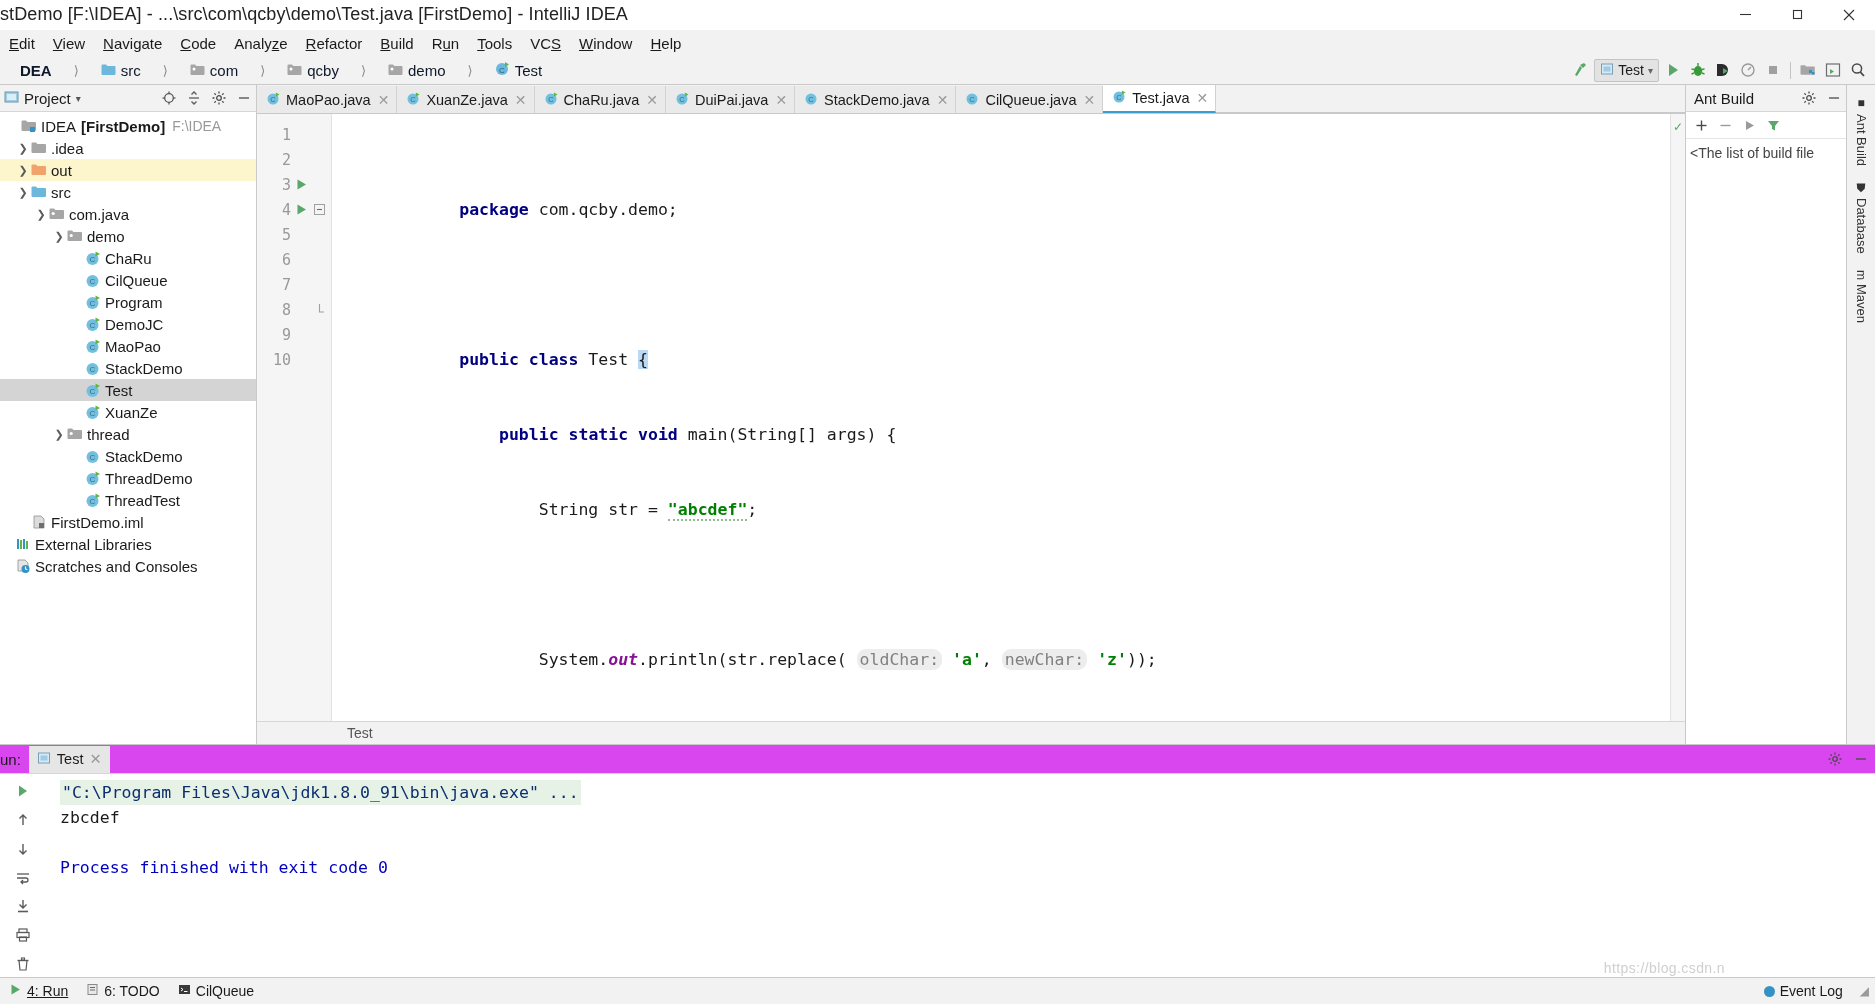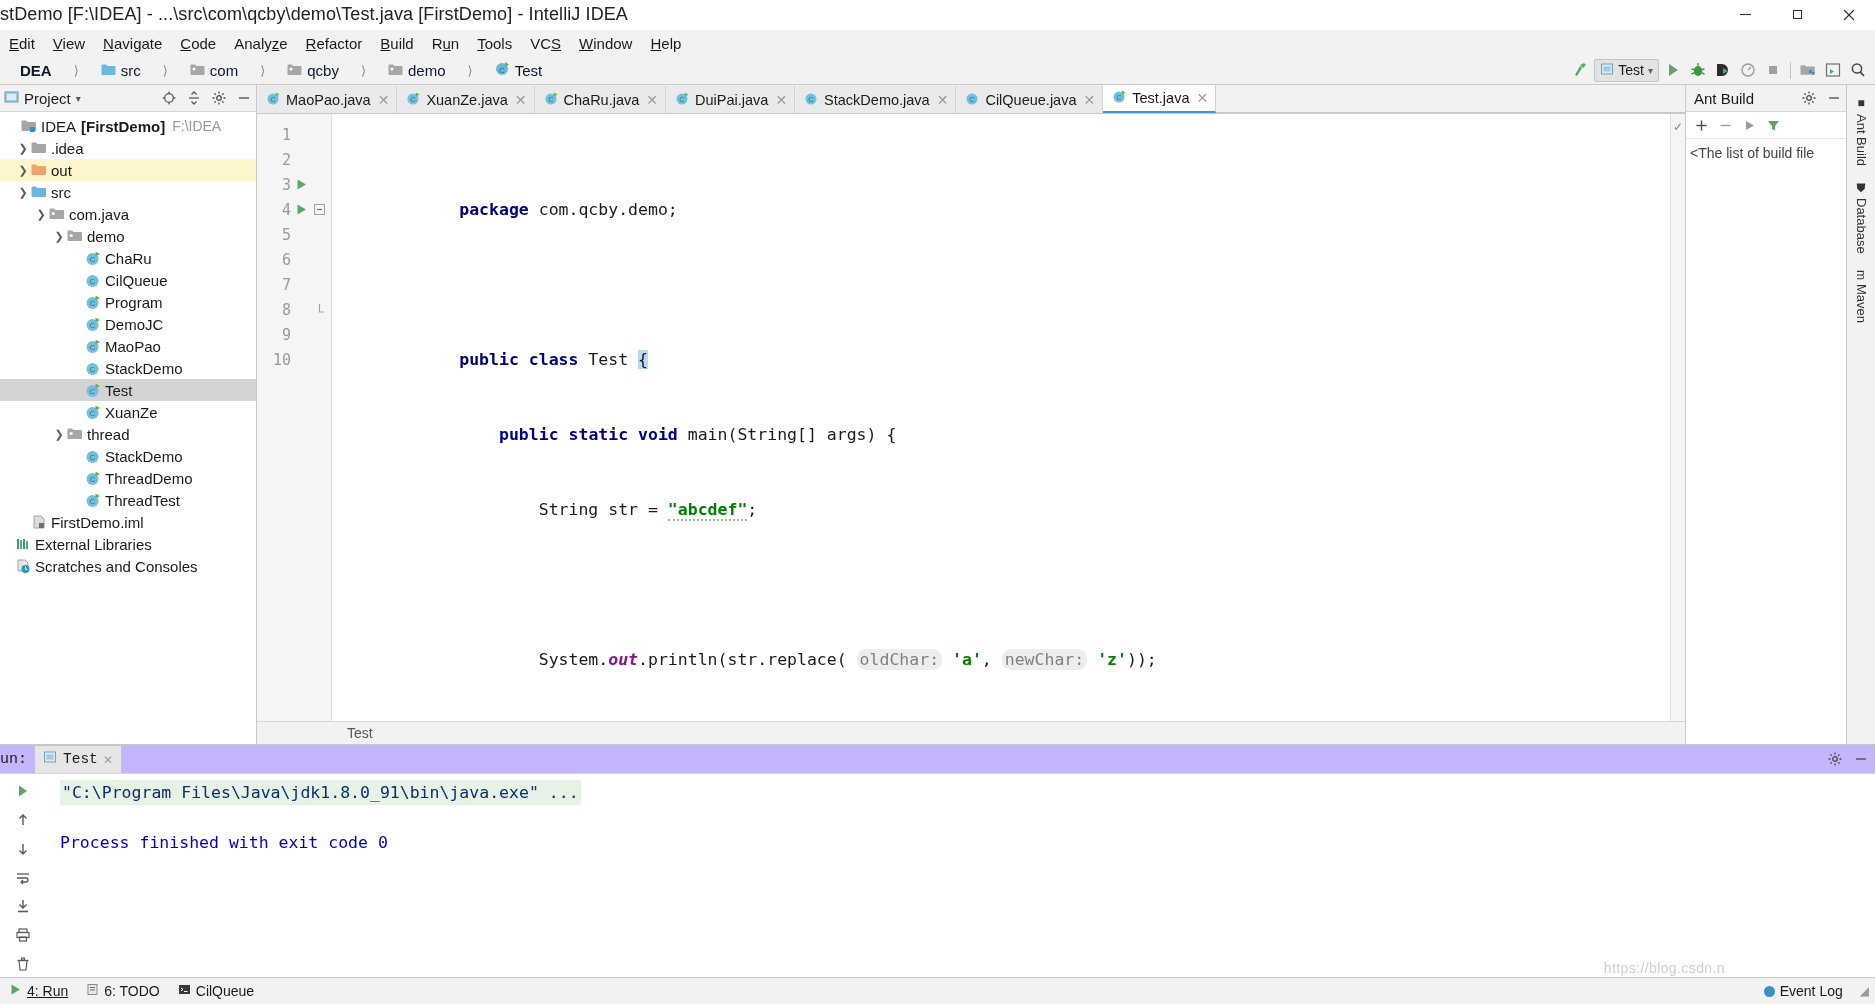--- a/index.html
+++ b/index.html
@@ -104,22 +104,22 @@
   
   .vstrip{width:28px;flex:none;background:#f2f2f2;border-left:1px solid #c9c9c9;
           display:flex;flex-direction:column;align-items:center;padding-top:4px;gap:2px;}
   .vbtn{writing-mode:vertical-rl;text-orientation:mixed;font-size:13px;color:#333;
         padding:7px 3px;display:flex;align-items:center;gap:4px;}
   .vicon{font-size:12px;}
 
   
   .runpanel{height:232px;flex:none;display:flex;flex-direction:column;background:#fff;
             border-top:1px solid #c9c9c9;}
-  .runhead{height:28px;background:#c4b5fd;display:flex;align-items:center;flex:none;position:relative;
-           border-bottom:1px solid #d6d6d6;font-family:Liberation Mono, monospace;}
+  .runhead{height:28px;background:#d946ef;display:flex;align-items:center;flex:none;position:relative;
+           border-bottom:1px solid #d6d6d6;}
   .runlabel{font-size:15px;color:#1a1a1a;padding-left:0px;padding-right:8px;}
   .runtab{height:27px;display:flex;align-items:center;gap:6px;padding:0 8px;background:#e6e6e6;font-size:14.5px;}
   .runtab .x{color:#9b9b9b;}
   .runhead-right{position:absolute;right:4px;display:flex;align-items:center;gap:6px;}
   .runbody{flex:1;display:flex;min-height:0;}
   .runside{width:46px;flex:none;display:flex;flex-direction:column;align-items:center;
            padding-top:4px;gap:3px;background:#fff;}
   .rsbtn{width:26px;height:26px;display:flex;align-items:center;justify-content:center;
          color:#5a5a5a;font-size:14px;border-radius:2px;}
   .console{flex:1;padding:6px 0 0 14px;font-family:"DejaVu Sans Mono",monospace;font-size:16.5px;
@@ -882,20 +882,21 @@
         <div class="rsbtn">
           <svg width="16" height="16" viewBox="0 0 16 16">
               <path d="M4 4.5 L12 4.5 L11 14 L5 14 Z" fill="none" stroke="#5a5a5a" stroke-width="1.2"></path>
               <line x1="2.5" y1="4.5" x2="13.5" y2="4.5" stroke="#5a5a5a" stroke-width="1.4"></line>
               <rect x="6.5" y="2" width="3" height="2" fill="none" stroke="#5a5a5a" stroke-width="1.1"></rect>
             </svg>
         </div>
       </div>
       <div class="console">
         <div><span class="cmdline">"C:\Program Files\Java\jdk1.8.0_91\bin\java.exe" ...</span></div>
+        <div class="outline">zbcdef</div>
         <div>&nbsp;</div>
         <div class="finline">Process finished with exit code 0</div>
       </div>
     </div>
   </div>
 
   <div class="statusbar">
     <div class="sb-item">
       <span><svg width="13" height="13" viewBox="0 0 13 13">
             <path d="M2.5 1.5 L11 6.5 L2.5 11.5 Z" fill="#59a869"></path>

